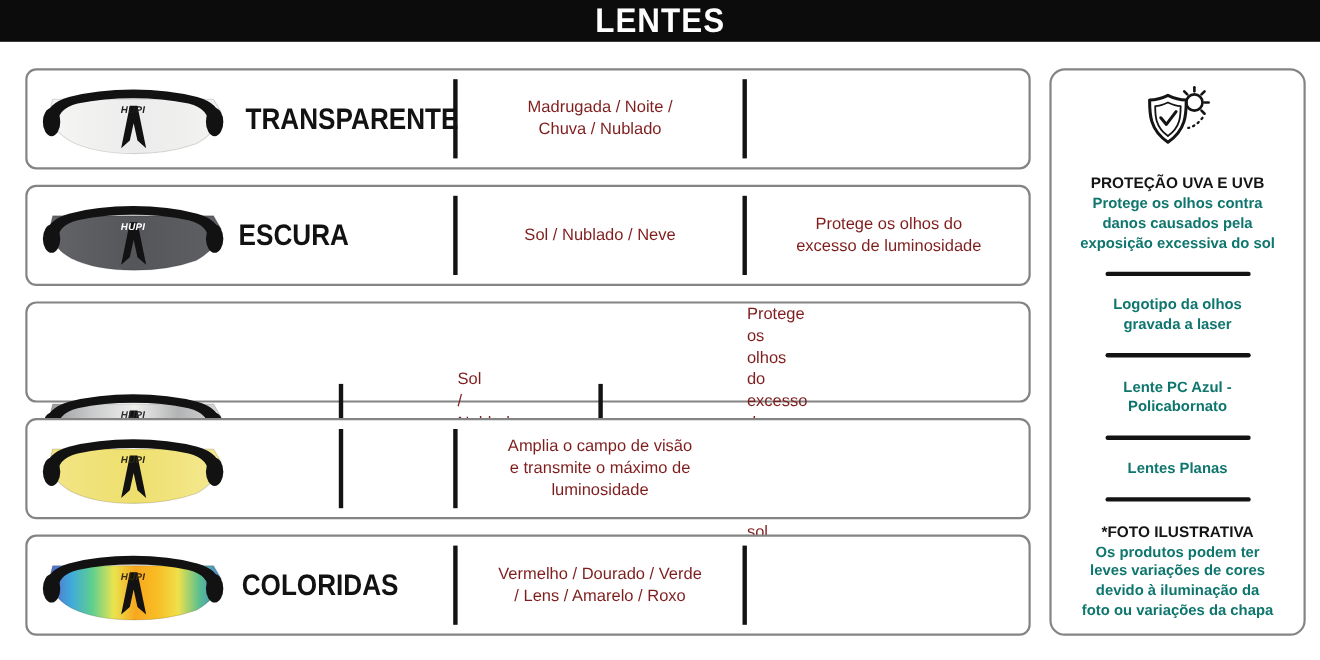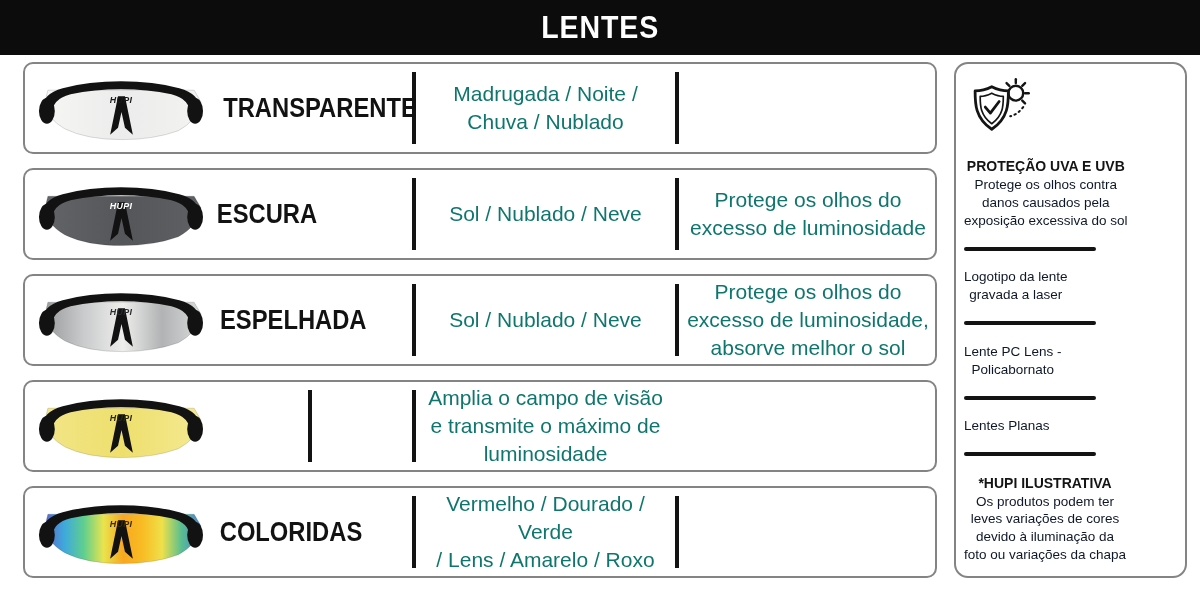--- a/index.html
+++ b/index.html
@@ -7,21 +7,21 @@
   body {
     background: #ffffff;
     font-family: "Liberation Sans", sans-serif;
     color: #1a1a1a;
     position: relative;
   }
 
   
   .titlebar {
     position: absolute; top: 0; left: 0;
-    width: 1200px; height: 55px;
+    width: 1200px; height: 38px;
     background: #0c0c0c;
     display: flex; align-items: center; justify-content: center;
   }
   .titlebar h1 {
     color: #ffffff;
     font-size: 31px;
     font-weight: bold;
     letter-spacing: 1px;
     transform: scaleX(0.92);
   }
@@ -55,43 +55,43 @@
     transform: scaleX(0.88);
     white-space: nowrap;
   }
   .vdiv {
     width: 4px; height: 72px;
     background: #131313;
     justify-self: center;
   }
   .txt-cell {
     text-align: center;
-    font-size: 21px;
+    font-size: 15px;
     line-height: 1.32;
-    color: #0f766e;
+    color: #7f1d1d;
     white-space: pre-line;
     padding: 0 6px;
   }
 
   
   .sidebar {
     position: absolute; left: 954px; top: 62px;
     width: 233px; height: 516px;
     background: #ffffff;
     border: 2px solid #848484;
     border-radius: 14px;
     display: flex; flex-direction: column;
-    align-items: flex-start;
+    align-items: center;
     justify-content: space-between;
     padding: 12px 8px 12px;
     text-align: center;
   }
   .sb-block { display: flex; flex-direction: column; align-items: center; }
   .sb-title { font-size: 14px; font-weight: bold; color: #141414; line-height: 1.35; }
-  .sb-text  { font-size: 13.5px; font-weight: normal; color: #0f172a; line-height: 1.32; white-space: pre-line; }
+  .sb-text  { font-size: 13.5px; font-weight: bold; color: #0f766e; line-height: 1.32; white-space: pre-line; }
   .sb-div   { width: 132px; height: 4px; background: #131313; border-radius: 2px; }
   .uv-icon  { width: 74px; height: 64px; display: block; }
 </style>
 </head>
 <body>
 
 <header class="titlebar">
   <h1>LENTES</h1>
 </header>
 
@@ -161,21 +161,20 @@
             </linearGradient>
           </defs>
         <path fill="url(#lensg2)" stroke="rgba(0,0,0,0.14)" stroke-width="1" d="M11,21 L159,21 L166,33 Q162,52 143,62 Q118,71 86,71 Q50,71 28,60 Q10,50 8,33 Z"></path>
         <path fill="#121212" d="M5,40 Q5,25 26,19 Q52,12 85,12 Q118,12 144,19 Q165,25 165,40 L154,46 Q156,30 136,25 Q112,20 85,20 Q58,20 34,25 Q14,30 16,46 Z"></path>
         <ellipse cx="10" cy="42" rx="8" ry="13" fill="#121212"></ellipse>
         <ellipse cx="160" cy="42" rx="8" ry="13" fill="#121212"></ellipse>
         <path fill="#121212" d="M74,66 L82,27 L89,27 L97,66 L89,59 L85.5,43 L82,59 Z"></path>
         <text class="logo" x="85" y="34" text-anchor="middle" fill="#2a2c2e">HUPI</text>
       </svg>
     </div>
-    <div class="type-cell"><span class="type-label">ESPELHADA</span></div>
     <div class="vdiv"></div>
     <div class="txt-cell">Sol / Nublado / Neve</div>
     <div class="vdiv"></div>
     <div class="txt-cell">Protege os olhos do
 excesso de luminosidade,
 absorve melhor o sol</div>
   </section>
 
   <section class="row">
     <div class="glasses-cell">
@@ -255,34 +254,34 @@
 
   <div class="sb-block">
     <div class="sb-title">PROTEÇÃO UVA E UVB</div>
     <div class="sb-text">Protege os olhos contra
 danos causados pela
 exposição excessiva do sol</div>
   </div>
 
   <div class="sb-div"></div>
 
-  <div class="sb-text">Logotipo da lente
+  <div class="sb-text">Logotipo da olhos
 gravada a laser</div>
 
   <div class="sb-div"></div>
 
-  <div class="sb-text">Lente PC Lens -
+  <div class="sb-text">Lente PC Azul -
 Policabornato</div>
 
   <div class="sb-div"></div>
 
   <div class="sb-text">Lentes Planas</div>
 
   <div class="sb-div"></div>
 
   <div class="sb-block">
-    <div class="sb-title">*HUPI ILUSTRATIVA</div>
+    <div class="sb-title">*FOTO ILUSTRATIVA</div>
     <div class="sb-text">Os produtos podem ter
 leves variações de cores
 devido à iluminação da
 foto ou variações da chapa</div>
   </div>
 </aside>
 
 </body></html>

